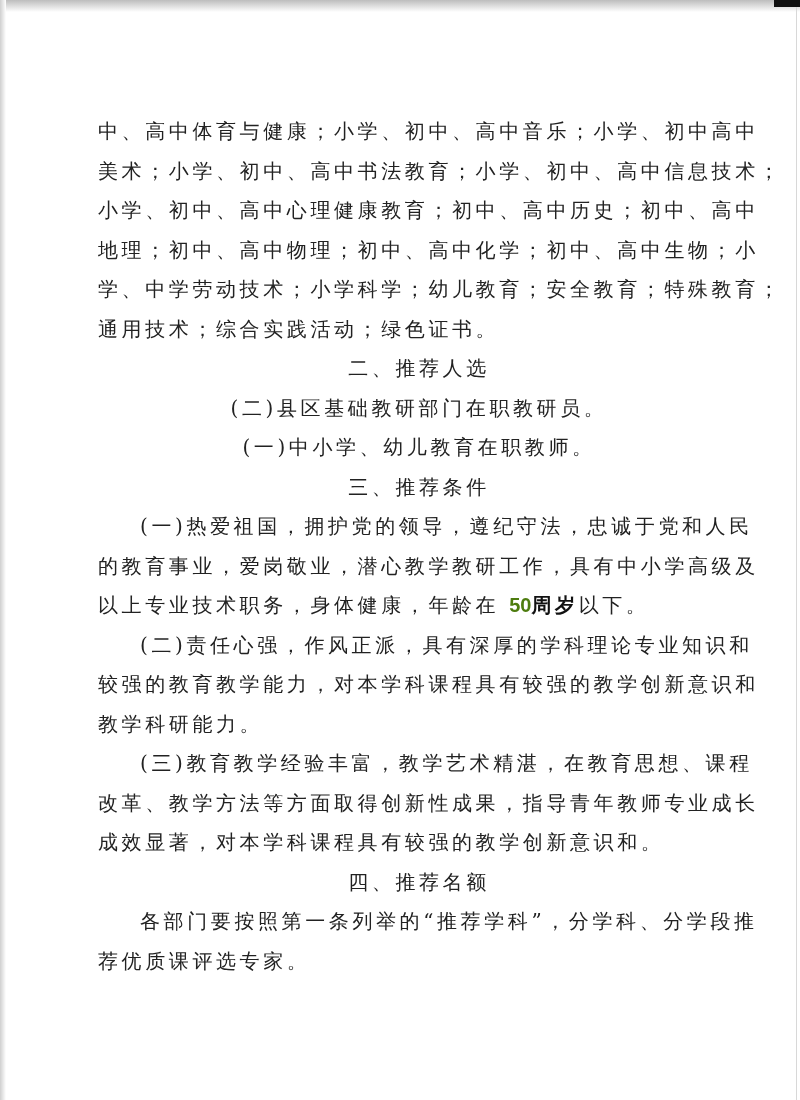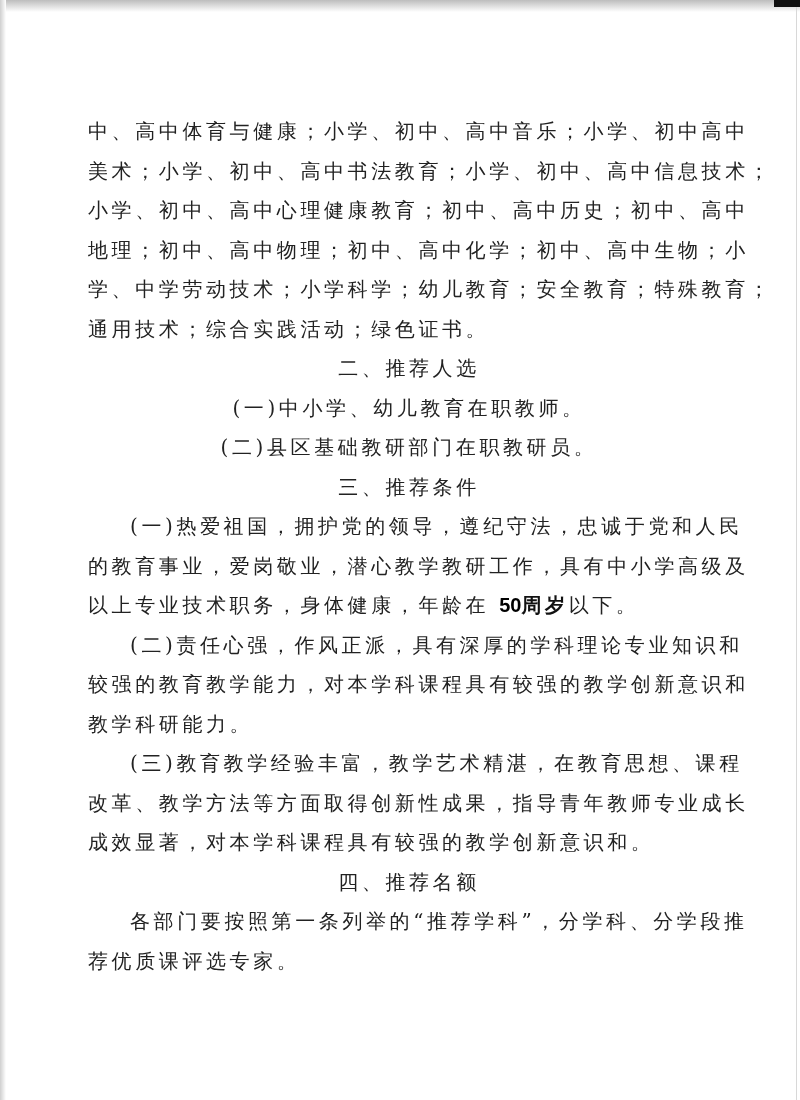--- a/index.html
+++ b/index.html
@@ -34,41 +34,41 @@
       background: #111;
     }
     .scan-right-edge {
       position: absolute;
       right: 3px; top: 7px;
       width: 1px; height: 1093px;
       background: #d8d8d8;
     }
     .page {
       position: absolute;
-      left: 88px;
+      left: 98px;
       top: 112px;
       width: 600px;
     }
     .line {
       font-size: 20px;
       line-height: 39.5px;
       height: 39.5px;
       letter-spacing: 3.6px;
       white-space: nowrap;
       color: #222;
     }
     .indent {
       padding-left: 42px;
       text-align: center;
     }
     .bold-num {
       font-family: "Liberation Sans", "DejaVu Sans", sans-serif;
       font-weight: bold;
       letter-spacing: 0;
-      color: #000000;
+      color: #4d7c0f;
     }
     .bold-cn {
       font-family: "DejaVu Sans", sans-serif;
       font-weight: bold;
       color: #111;
     }
     .para { display: block; }
   </style>
 </head>
 <body>
@@ -86,24 +86,24 @@
     <div class="line">小学、初中、高中心理健康教育；初中、高中历史；初中、高中</div>
     <div class="line">地理；初中、高中物理；初中、高中化学；初中、高中生物；小</div>
     <div class="line">学、中学劳动技术；小学科学；幼儿教育；安全教育；特殊教育；</div>
     <div class="line">通用技术；综合实践活动；绿色证书。</div>
   </div>
 
   <div class="para">
     <div class="line indent">二、推荐人选</div>
   </div>
   <div class="para">
-    <div class="line indent">(一)中小学、幼儿教育在职教师。</div>
+    <div class="line indent">(二)县区基础教研部门在职教研员。</div>
   </div>
   <div class="para">
-    <div class="line indent">(二)县区基础教研部门在职教研员。</div>
+    <div class="line indent">(一)中小学、幼儿教育在职教师。</div>
   </div>
 
   <div class="para">
     <div class="line indent">三、推荐条件</div>
   </div>
   <div class="para">
     <div class="line indent">(一)热爱祖国，拥护党的领导，遵纪守法，忠诚于党和人民</div>
     <div class="line">的教育事业，爱岗敬业，潜心教学教研工作，具有中小学高级及</div>
     <div class="line"><span>以上专业技术职务，身体健康，年龄在</span> <span class="bold-num">50</span><span class="bold-cn">周岁</span><span>以下。</span></div>
   </div>

